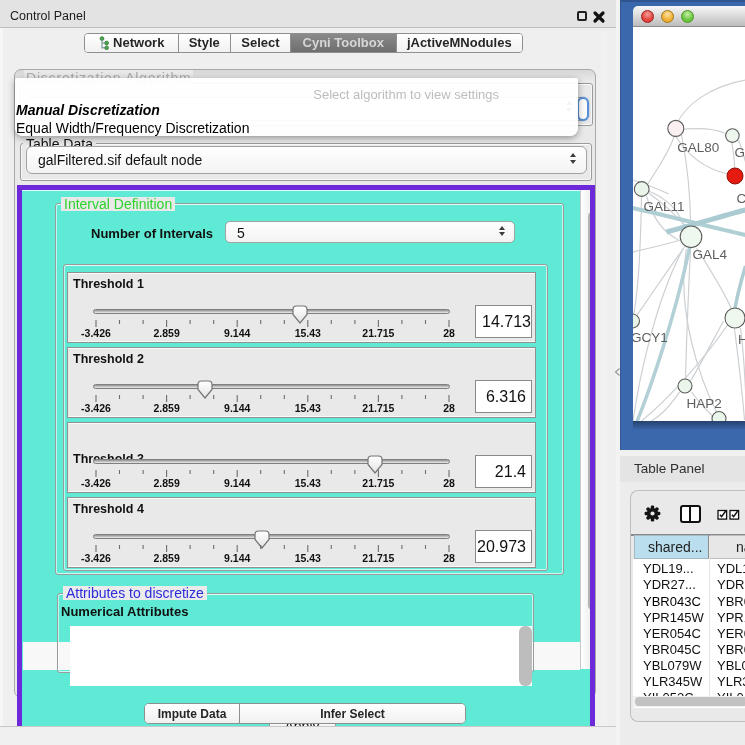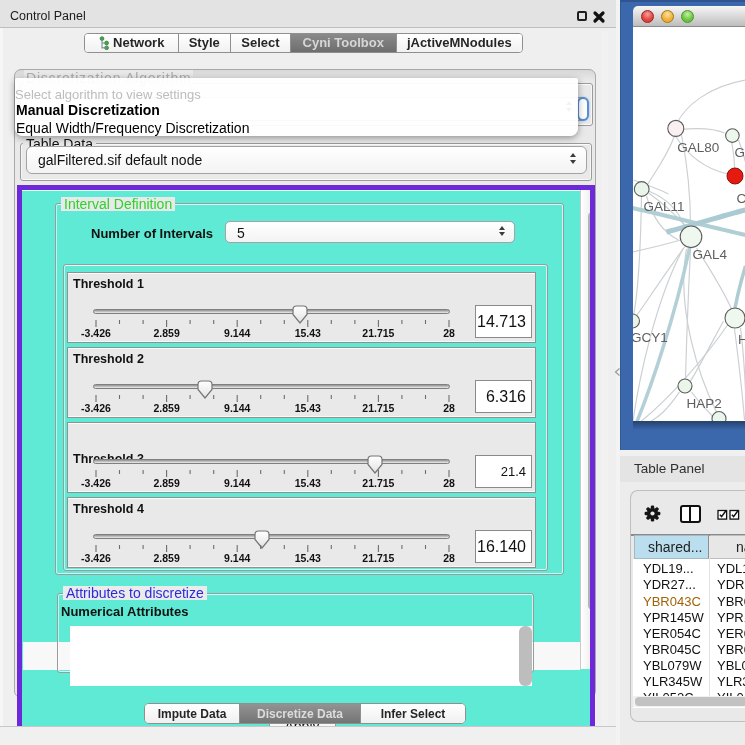--- a/index.html
+++ b/index.html
@@ -93,21 +93,21 @@
       <line x1="379.9" y1="1" x2="379.9" y2="5" stroke="#6d6d6d" stroke-width="1.1"></line>
       <line x1="403.5" y1="1" x2="403.5" y2="5" stroke="#6d6d6d" stroke-width="1.1"></line>
       <line x1="427.0" y1="1" x2="427.0" y2="8" stroke="#6d6d6d" stroke-width="1.1"></line>
     </svg>
 <div class="abs bold" style="left:44.0px;top:137px;width:60px;text-align:center;font-size:10.5px;color:#111;">-3.426</div>
 <div class="abs bold" style="left:114.6px;top:137px;width:60px;text-align:center;font-size:10.5px;color:#111;">2.859</div>
 <div class="abs bold" style="left:185.2px;top:137px;width:60px;text-align:center;font-size:10.5px;color:#111;">9.144</div>
 <div class="abs bold" style="left:255.8px;top:137px;width:60px;text-align:center;font-size:10.5px;color:#111;">15.43</div>
 <div class="abs bold" style="left:326.4px;top:137px;width:60px;text-align:center;font-size:10.5px;color:#111;">21.715</div>
 <div class="abs bold" style="left:397.0px;top:137px;width:60px;text-align:center;font-size:10.5px;color:#111;">28</div>
-<div class="abs" style="left:453px;top:115px;width:57px;height:33px;background:#fff;border:1px solid #8a8a8a;font-size:16px;color:#111;text-align:right;line-height:31px;padding-right:5px;">14.713</div>
+<div class="abs" style="left:453px;top:115px;width:57px;height:33px;background:#fff;border:1px solid #8a8a8a;font-size:16px;color:#111;text-align:right;line-height:31px;">14.713</div>
 <div class="abs" style="left:45px;top:156.5px;width:469px;height:71px;border:1px solid #909090;background:#e9e9e9;box-shadow: inset 0 1px 0 rgba(255,255,255,.8), inset 0 -1px 0 rgba(255,255,255,.7);"></div>
 <div class="abs bold" style="left:51px;top:161.5px;font-size:12.5px;color:#111;">Threshold 2</div>
 <div class="abs" style="left:71px;top:193.5px;width:357px;height:5px;background:linear-gradient(#909090,#ededed);border:1px solid #7f7f7f;border-radius:2.5px;"></div>
 <svg class="abs" style="left:175.4px;top:189.5px;" width="16" height="19" viewBox="0 0 16 19">
       <path d="M1,4.5 Q1,1 4.5,1 L11.5,1 Q15,1 15,4.5 L15,9.5 L8,18 L1,9.5 Z" fill="url(#thg)" stroke="#757575" stroke-width="1.2"></path>
       <defs>
         <linearGradient id="thg" x1="0" y1="0" x2="0" y2="1">
           <stop offset="0" stop-color="#ffffff"></stop>
           <stop offset="1" stop-color="#e3e3e3"></stop>
         </linearGradient>
@@ -167,21 +167,21 @@
       <line x1="379.9" y1="1" x2="379.9" y2="5" stroke="#6d6d6d" stroke-width="1.1"></line>
       <line x1="403.5" y1="1" x2="403.5" y2="5" stroke="#6d6d6d" stroke-width="1.1"></line>
       <line x1="427.0" y1="1" x2="427.0" y2="8" stroke="#6d6d6d" stroke-width="1.1"></line>
     </svg>
 <div class="abs bold" style="left:44.0px;top:286.5px;width:60px;text-align:center;font-size:10.5px;color:#111;">-3.426</div>
 <div class="abs bold" style="left:114.6px;top:286.5px;width:60px;text-align:center;font-size:10.5px;color:#111;">2.859</div>
 <div class="abs bold" style="left:185.2px;top:286.5px;width:60px;text-align:center;font-size:10.5px;color:#111;">9.144</div>
 <div class="abs bold" style="left:255.8px;top:286.5px;width:60px;text-align:center;font-size:10.5px;color:#111;">15.43</div>
 <div class="abs bold" style="left:326.4px;top:286.5px;width:60px;text-align:center;font-size:10.5px;color:#111;">21.715</div>
 <div class="abs bold" style="left:397.0px;top:286.5px;width:60px;text-align:center;font-size:10.5px;color:#111;">28</div>
-<div class="abs" style="left:453px;top:264.5px;width:57px;height:33px;background:#fff;border:1px solid #8a8a8a;font-size:13px;color:#111;text-align:right;line-height:31px;padding-right:5px;">21.4</div>
+<div class="abs" style="left:453px;top:264.5px;width:57px;height:33px;background:#fff;border:1px solid #8a8a8a;font-size:16px;color:#111;text-align:right;line-height:31px;padding-right:5px;">21.4</div>
 <div class="abs" style="left:45px;top:306.5px;width:469px;height:71px;border:1px solid #909090;background:#e9e9e9;box-shadow: inset 0 1px 0 rgba(255,255,255,.8), inset 0 -1px 0 rgba(255,255,255,.7);"></div>
 <div class="abs bold" style="left:51px;top:311.5px;font-size:12.5px;color:#111;">Threshold 4</div>
 <div class="abs" style="left:71px;top:343.5px;width:357px;height:5px;background:linear-gradient(#909090,#ededed);border:1px solid #7f7f7f;border-radius:2.5px;"></div>
 <svg class="abs" style="left:231.9px;top:339.5px;" width="16" height="19" viewBox="0 0 16 19">
       <path d="M1,4.5 Q1,1 4.5,1 L11.5,1 Q15,1 15,4.5 L15,9.5 L8,18 L1,9.5 Z" fill="url(#thg)" stroke="#757575" stroke-width="1.2"></path>
       <defs>
         <linearGradient id="thg" x1="0" y1="0" x2="0" y2="1">
           <stop offset="0" stop-color="#ffffff"></stop>
           <stop offset="1" stop-color="#e3e3e3"></stop>
         </linearGradient>
@@ -204,37 +204,36 @@
       <line x1="379.9" y1="1" x2="379.9" y2="5" stroke="#6d6d6d" stroke-width="1.1"></line>
       <line x1="403.5" y1="1" x2="403.5" y2="5" stroke="#6d6d6d" stroke-width="1.1"></line>
       <line x1="427.0" y1="1" x2="427.0" y2="8" stroke="#6d6d6d" stroke-width="1.1"></line>
     </svg>
 <div class="abs bold" style="left:44.0px;top:361.5px;width:60px;text-align:center;font-size:10.5px;color:#111;">-3.426</div>
 <div class="abs bold" style="left:114.6px;top:361.5px;width:60px;text-align:center;font-size:10.5px;color:#111;">2.859</div>
 <div class="abs bold" style="left:185.2px;top:361.5px;width:60px;text-align:center;font-size:10.5px;color:#111;">9.144</div>
 <div class="abs bold" style="left:255.8px;top:361.5px;width:60px;text-align:center;font-size:10.5px;color:#111;">15.43</div>
 <div class="abs bold" style="left:326.4px;top:361.5px;width:60px;text-align:center;font-size:10.5px;color:#111;">21.715</div>
 <div class="abs bold" style="left:397.0px;top:361.5px;width:60px;text-align:center;font-size:10.5px;color:#111;">28</div>
-<div class="abs" style="left:453px;top:339.5px;width:57px;height:33px;background:#fff;border:1px solid #8a8a8a;font-size:16px;color:#111;text-align:right;line-height:31px;padding-right:5px;">16.140</div>
+<div class="abs" style="left:453px;top:339.5px;width:57px;height:33px;background:#fff;border:1px solid #8a8a8a;font-size:16px;color:#111;text-align:right;line-height:31px;padding-right:5px;">20.973</div>
 <div class="fieldset" style="left:35px;top:402.5px;width:477px;height:80px;"></div>
 <div class="fs-label" style="left:41px;top:396px;color:#2b2bdc;background:#ebebeb;">Attributes to discretize</div>
 <div class="abs bold" style="left:39px;top:414px;font-size:13px;color:#111;">Numerical Attributes</div>
 <div class="abs" style="left:48px;top:436px;width:462px;height:60px;background:#fff;"></div>
 <div class="abs" style="left:496.5px;top:436px;width:13px;height:60px;background:#bdbdbd;border-radius:6px;"></div>
 </div>
 <div class="abs" style="left:268.5px;top:671.5px;width:67px;height:20.5px;background:linear-gradient(#ffffff,#ececec);border:1px solid #9a9a9a;border-radius:5.5px;font-size:14px;color:#111;text-align:center;line-height:19px;margin-top:44px;">Apply</div>
 <div class="abs" style="left:144px;top:703px;width:322px;height:21px;background:#fff;border:1px solid #8f8f8f;border-radius:5px;overflow:hidden;display:flex;">
 <div style="width:95px;display:flex;align-items:center;justify-content:center;border-right:1px solid #8f8f8f;background:linear-gradient(#ffffff,#f0f0f0);font-size:12px;font-weight:bold;color:#262626;">Impute Data</div>
-<div style="width:121px;display:flex;align-items:center;justify-content:center;border-right:1px solid #8f8f8f;background:linear-gradient(#939393,#747474);font-size:12px;font-weight:bold;color:#dcdcdc;">Discretize Data</div>
 <div style="flex:1;display:flex;align-items:center;justify-content:center;background:linear-gradient(#ffffff,#f0f0f0);font-size:12px;font-weight:bold;color:#262626;">Infer Select</div>
 </div>
 <div class="abs" style="left:0;top:726px;width:616px;height:19px;background:#f0f0f0;border-top:1px solid #c8c8c8;"></div>
 <div class="abs" style="left:15px;top:77.5px;width:563px;height:58.5px;background:rgba(255,255,255,0.94);border-radius:2px 2px 8px 8px;box-shadow:0 2px 7px rgba(0,0,0,0.38);"></div>
-<div class="abs" style="left:15px;top:86.5px;width:484px;text-align:left;font-size:13px;color:#bdbdbd;">Select algorithm to view settings</div>
-<div class="abs bold" style="left:16px;top:102px;font-size:14px;color:#000;">Manual Discretization</div>
+<div class="abs" style="left:15px;top:86.5px;width:484px;text-align:right;font-size:13px;color:#bdbdbd;">Select algorithm to view settings</div>
+<div class="abs bold" style="left:16px;top:102px;font-size:14px;color:#000;font-style:italic;">Manual Discretization</div>
 <div class="abs" style="left:16px;top:119.5px;font-size:14px;color:#000;">Equal Width/Frequency Discretization</div>
 <div class="abs" style="left:601px;top:31px;width:7px;height:695px;background:#f1f1f1;"></div>
 <div class="abs" style="left:616px;top:0;width:4px;height:745px;background:#f3f3f3;"></div>
 <svg class="abs" style="left:613.5px;top:367px;" width="7" height="10" viewBox="0 0 7 10">
     <path d="M5.5,1.5 L1.5,5 L5.5,8.5" stroke="#9a9a9a" stroke-width="1.2" fill="none"></path>
   </svg>
 <div class="abs" style="left:620px;top:0;width:125px;height:449.5px;background:#3b67ad;border-top:2px solid #2f5490;border-left:1.5px solid #33598f;"></div>
 <div class="abs" style="left:620px;top:449.5px;width:125px;height:6px;background:#f0f0f0;"></div>
 <div class="abs" style="left:632.5px;top:6px;width:112.5px;height:415px;border-radius:5px 0 0 0;overflow:hidden;">
 <div style="height:21px;background:linear-gradient(#f7f7f7,#bdbdbd);border-bottom:1px solid #8b8b8b;position:relative;">
@@ -319,21 +318,21 @@
       <path d="M2.9,5.8 L4.6,7.6 L8.9,1.8" stroke="#111" stroke-width="1.5" fill="none"></path>
     </svg>
 <div class="abs" style="left:0;top:43.5px;width:116px;height:1.5px;background:#8a8a8a;"></div>
 <div class="abs" style="left:3px;top:44.5px;width:75.5px;height:24px;background:#badeed;border:1px solid #a3bac4;border-right:1.5px solid #8f8f8f;font-size:14px;color:#222;text-align:center;line-height:23px;padding-left:8px;">shared...</div>
 <div class="abs" style="left:79.5px;top:44.5px;width:37px;height:24px;background:#e7e7e7;border:1px solid #bdbdbd;border-left:none;font-size:14px;color:#222;padding-left:26px;line-height:23px;">na</div>
 <div class="abs" style="left:2.5px;top:68.5px;width:114px;height:149px;background:#fff;"></div>
 <div class="abs" style="left:12.5px;top:70.8px;font-size:13px;color:#111;">YDL19...</div>
 <div class="abs" style="left:86.5px;top:70.8px;font-size:13px;color:#111;">YDL1</div>
 <div class="abs" style="left:12.5px;top:86.9px;font-size:13px;color:#111;">YDR27...</div>
 <div class="abs" style="left:86.5px;top:86.9px;font-size:13px;color:#111;">YDR2</div>
-<div class="abs" style="left:12.5px;top:103.0px;font-size:13px;color:#a16207;">YBR043C</div>
+<div class="abs" style="left:12.5px;top:103.0px;font-size:13px;color:#000000;">YBR043C</div>
 <div class="abs" style="left:86.5px;top:103.0px;font-size:13px;color:#111;">YBR0</div>
 <div class="abs" style="left:12.5px;top:119.1px;font-size:13px;color:#111;">YPR145W</div>
 <div class="abs" style="left:86.5px;top:119.1px;font-size:13px;color:#111;">YPR1</div>
 <div class="abs" style="left:12.5px;top:135.2px;font-size:13px;color:#111;">YER054C</div>
 <div class="abs" style="left:86.5px;top:135.2px;font-size:13px;color:#111;">YER0</div>
 <div class="abs" style="left:12.5px;top:151.3px;font-size:13px;color:#111;">YBR045C</div>
 <div class="abs" style="left:86.5px;top:151.3px;font-size:13px;color:#111;">YBR0</div>
 <div class="abs" style="left:12.5px;top:167.4px;font-size:13px;color:#111;">YBL079W</div>
 <div class="abs" style="left:86.5px;top:167.4px;font-size:13px;color:#111;">YBL0</div>
 <div class="abs" style="left:12.5px;top:183.5px;font-size:13px;color:#111;">YLR345W</div>

